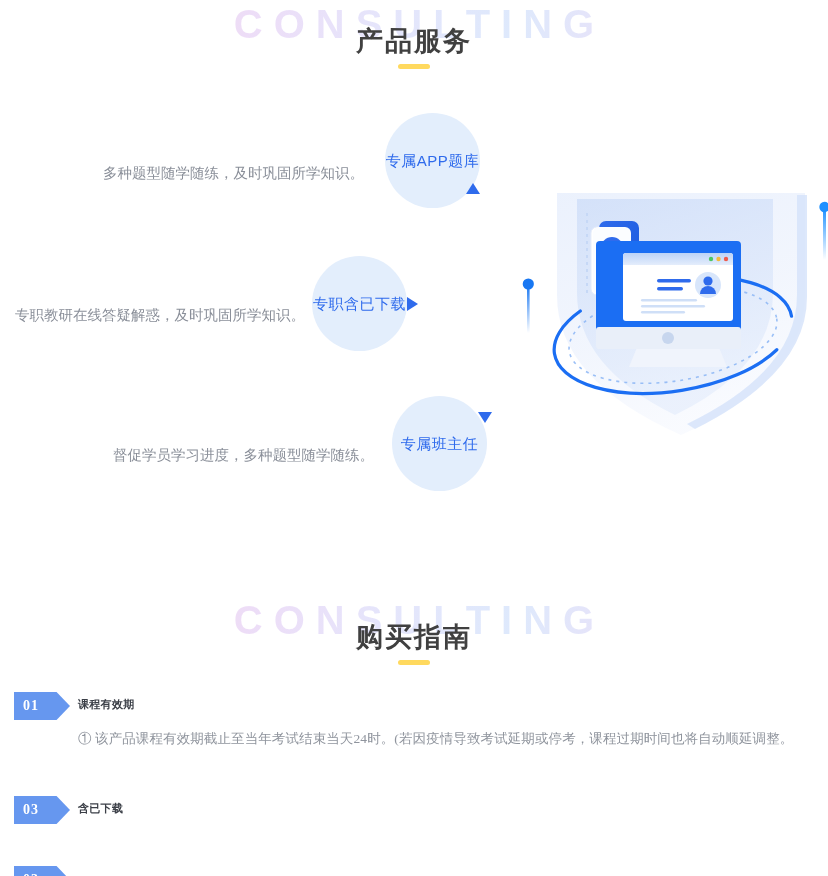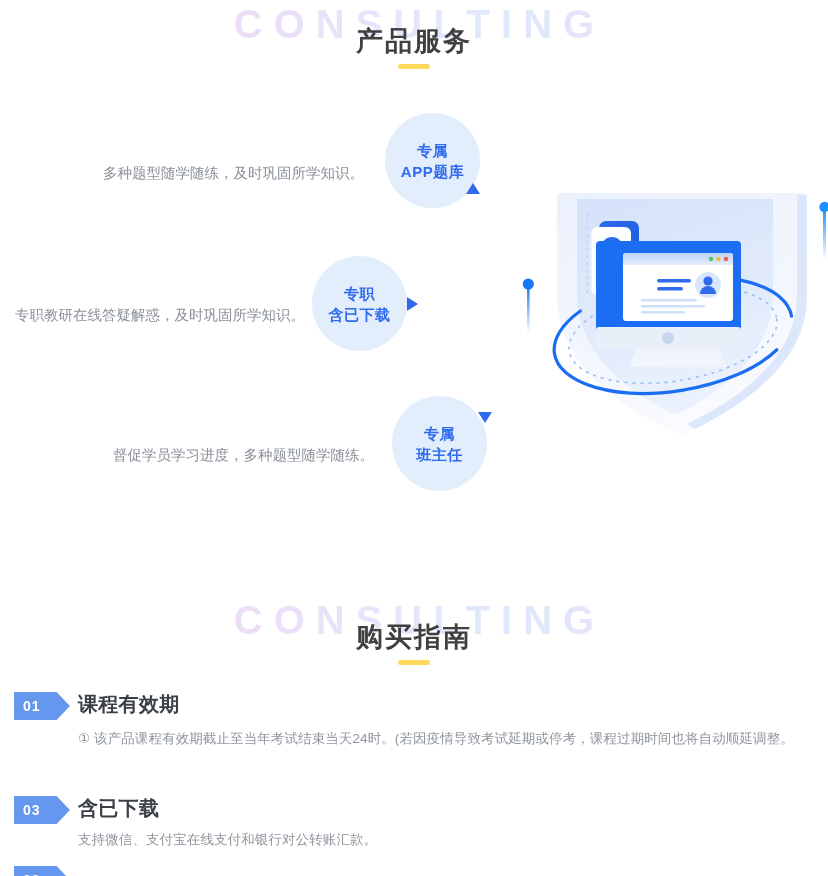--- a/index.html
+++ b/index.html
@@ -86,24 +86,24 @@
     margin-top: 16px;
   }
   .feature-circle {
     position: absolute;
     width: 95px;
     height: 95px;
     border-radius: 50%;
     background: #e3eefc;
     color: #2f6bec;
     font-size: 15px;
-    font-weight: 700;
+    font-weight: 400;
     line-height: 21px;
     display: flex;
-    flex-direction: column;
+    flex-direction: row;
     align-items: center;
     justify-content: center;
     letter-spacing: .5px;
   }
   .tri {
     position: absolute;
     width: 0; height: 0;
   }
   .tri.up {
     border-left: 7px solid transparent;
@@ -125,41 +125,41 @@
   #illustration {
     position: absolute;
     left: 505px;
     top: 175px;
     width: 330px;
     height: 275px;
   }
 
   
   #guide { position: absolute; left: 0; top: 595px; width: 828px; }
-  .guide-item { position: absolute; left: 0; width: 708px; }
+  .guide-item { position: absolute; left: 0; width: 708px; font-family: Liberation Serif, serif; }
   .num-badge {
     position: absolute;
     left: 14px;
     width: 56px;
     height: 28px;
     background: #6697ef;
     color: #ffffff;
     font-size: 14px;
     font-weight: 700;
     letter-spacing: 1px;
     display: flex;
     align-items: center;
     padding-left: 9px;
     box-sizing: border-box;
     clip-path: polygon(0 0, 76% 0, 100% 50%, 76% 100%, 0 100%);
   }
   .item-title {
     position: absolute;
     left: 78px;
-    font-size: 20px;
+    font-size: 11px;
     font-weight: 700;
     color: #3b3f47;
     line-height: 24px;
     letter-spacing: .3px;
   }
   .item-line {
     position: absolute;
     left: 78px;
     font-size: 13.5px;
     color: #8f949d;
@@ -312,19 +312,18 @@
 
   <div class="guide-item" style="top:97px; height:105px;">
     <div class="num-badge" style="top:0;">01</div>
     <div class="item-title" style="top:0;">课程有效期</div>
     <div class="item-line" style="top:35px;">① 该产品课程有效期截止至当年考试结束当天24时。(若因疫情导致考试延期或停考，课程过期时间也将自动顺延调整。</div>
   </div>
 
   <div class="guide-item" style="top:201px; height:82px;">
     <div class="num-badge" style="top:0;">03</div>
     <div class="item-title" style="top:0;">含已下载</div>
-    <div class="item-line" style="top:32px;">支持微信、支付宝在线支付和银行对公转账汇款。</div>
   </div>
 
   <div class="guide-item" style="top:271px; height:40px;">
     <div class="num-badge" style="top:0;">03</div>
   </div>
 </div>
 
 </body></html>

